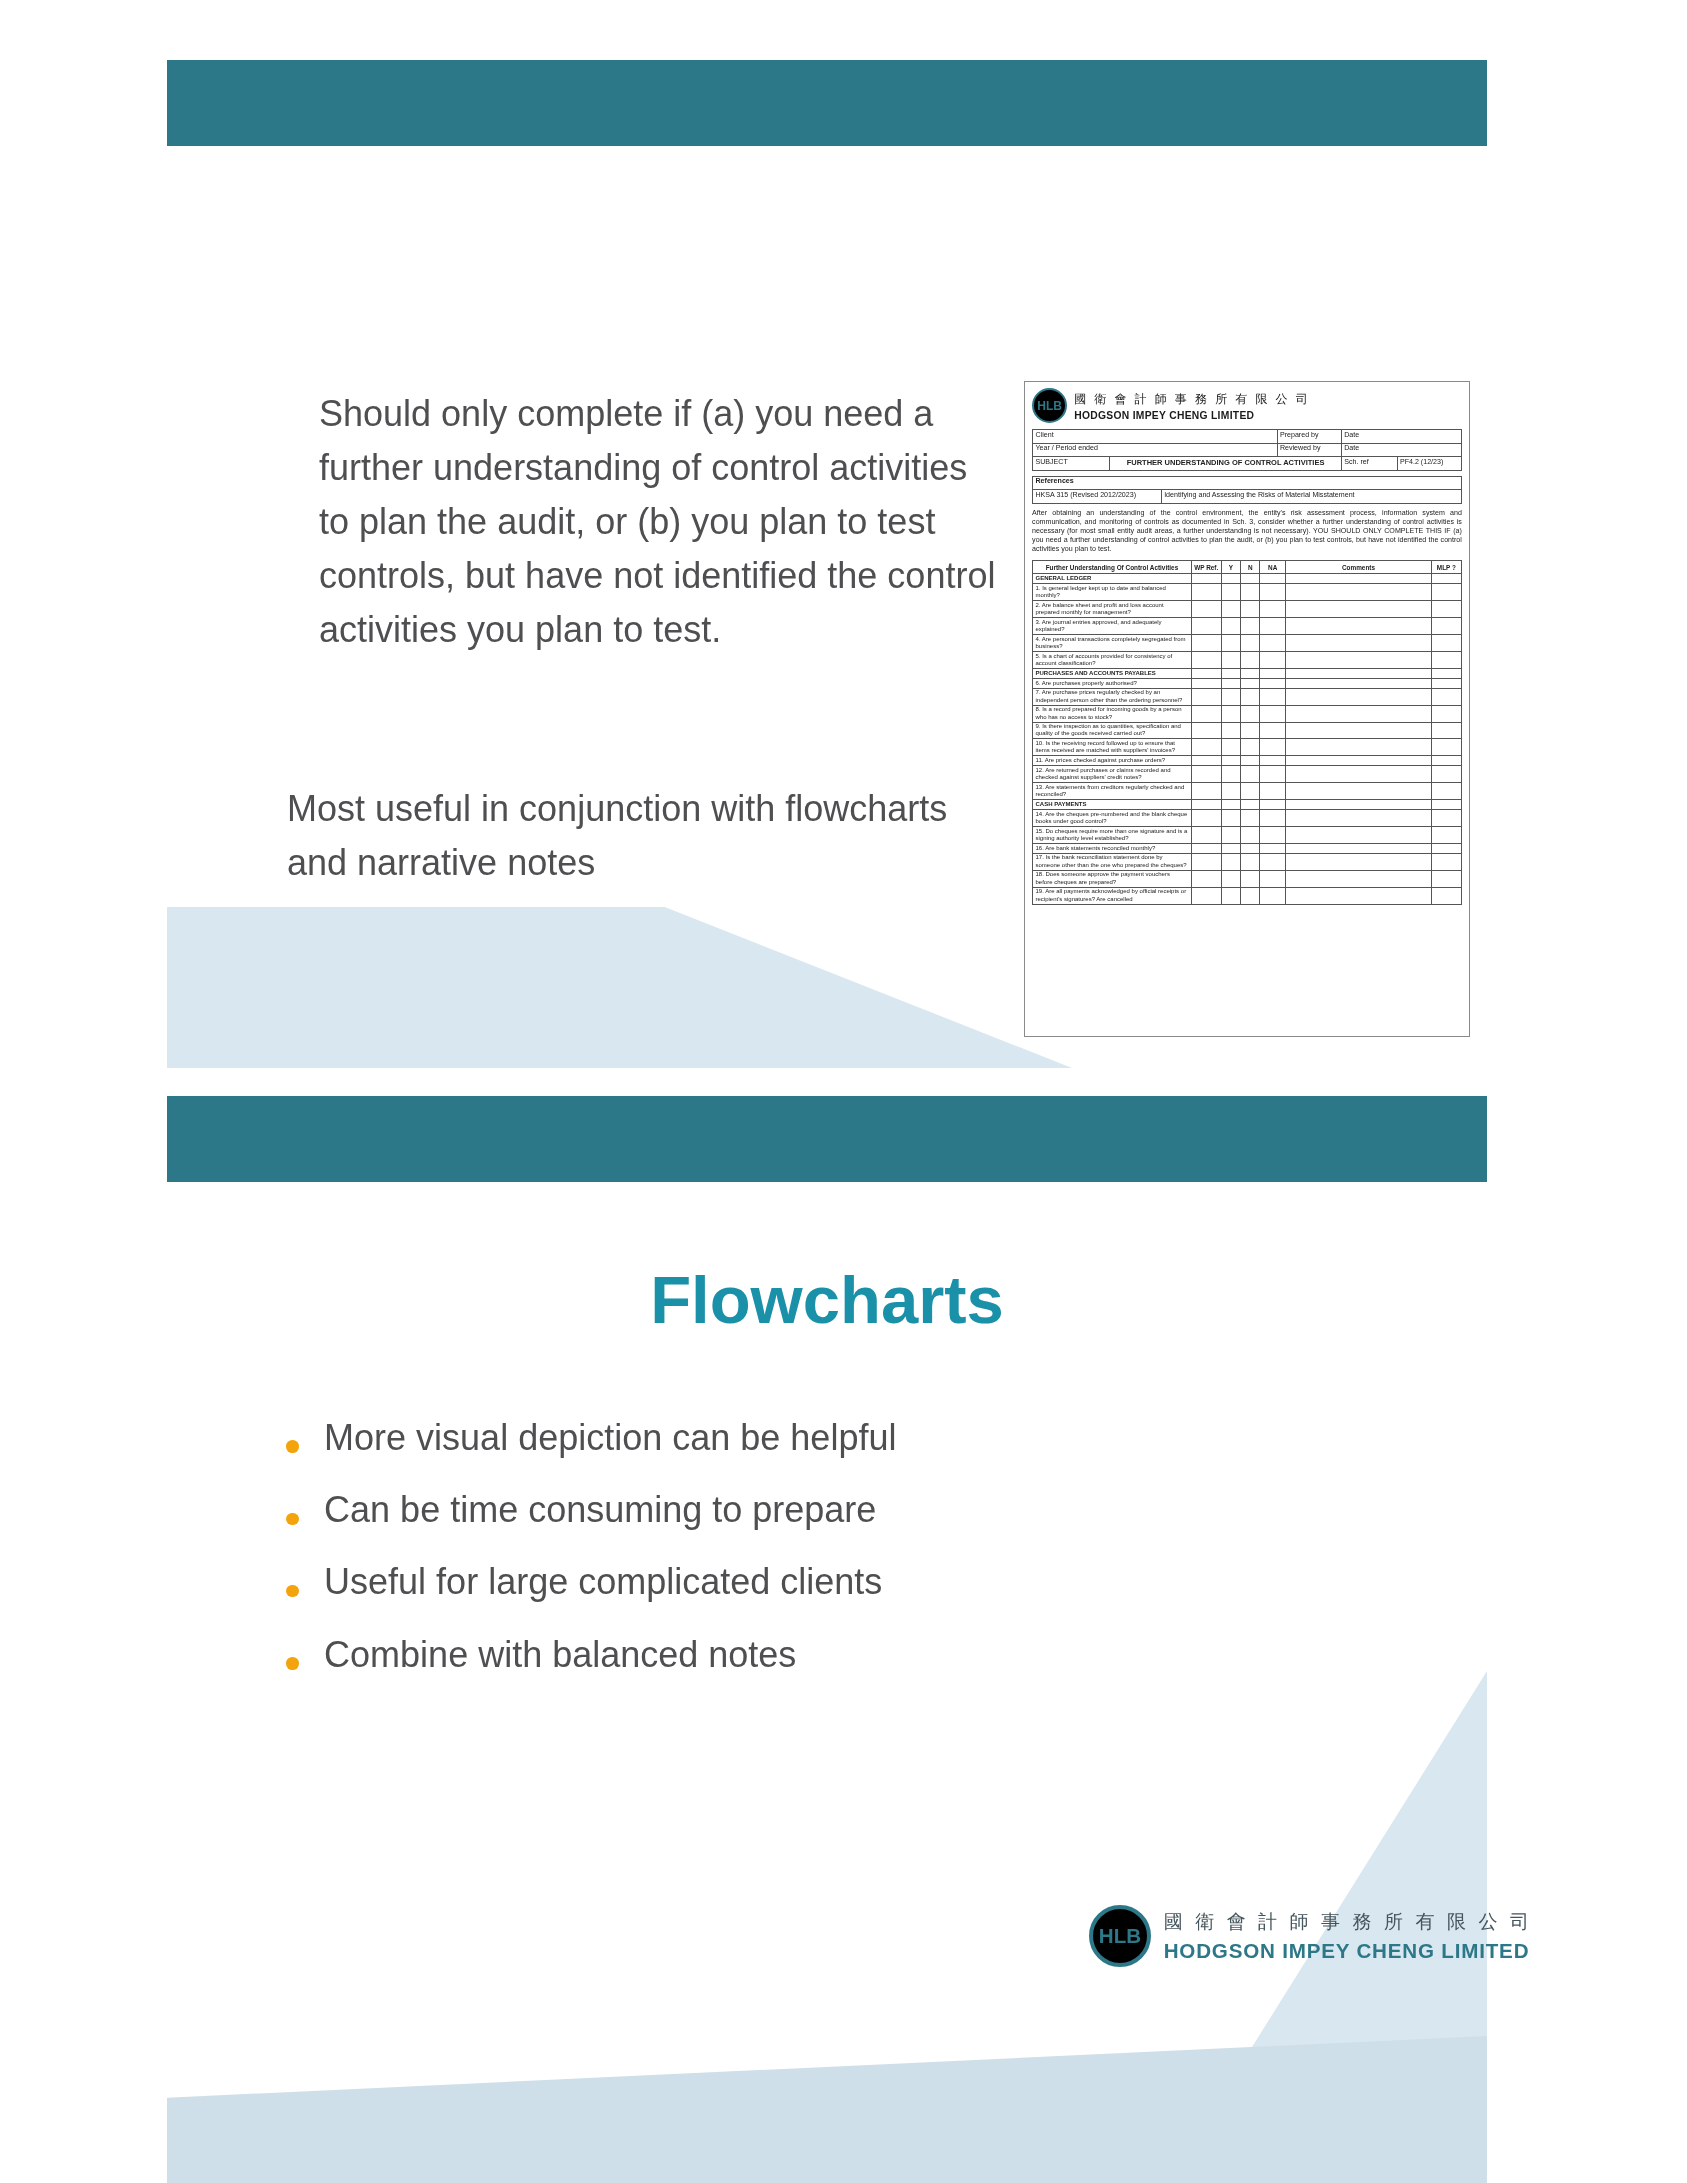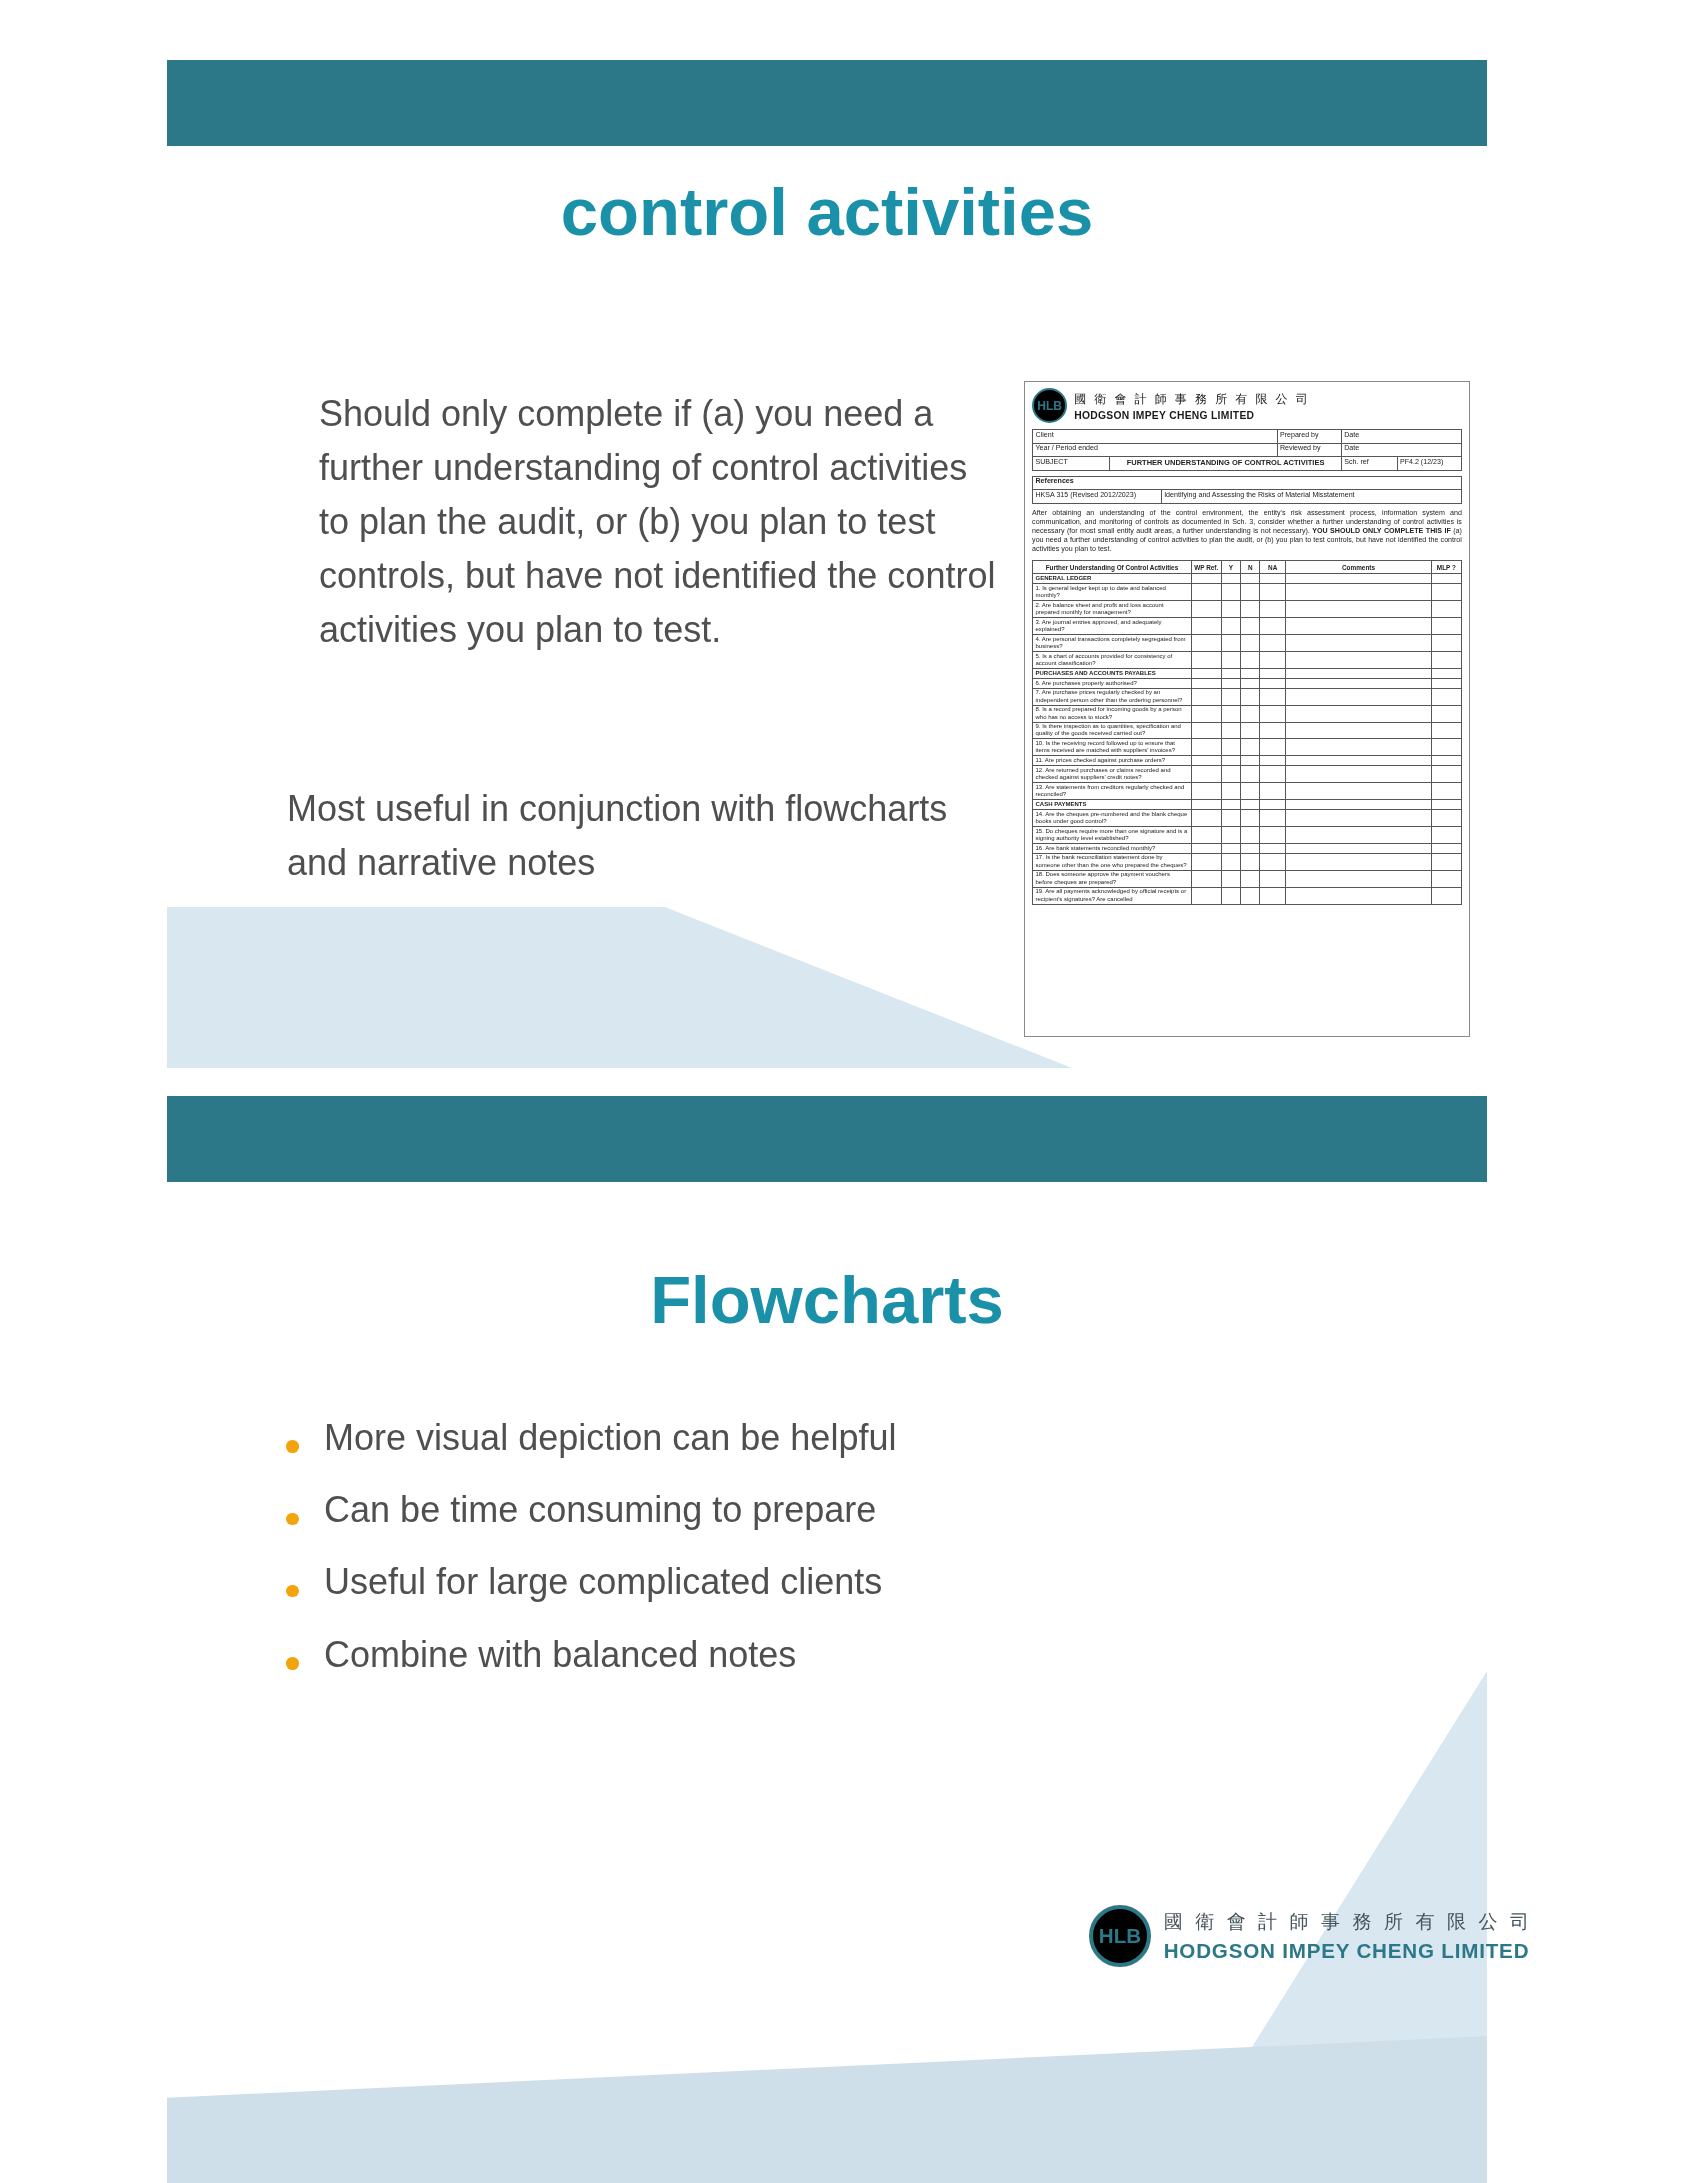--- a/index.html
+++ b/index.html
@@ -35,21 +35,21 @@
     display:flex;align-items:center;justify-content:center;color:#2d7888;
     font-weight:bold;font-size:12px;box-sizing:border-box;flex:none;background:#000000;}
   .form-company .cn{font-size:12px;letter-spacing:2.4px;color:#1a1a1a;}
   .form-company .en{font-size:10.3px;font-weight:bold;letter-spacing:0.3px;color:#1a1a1a;margin-top:1.6px;}
   table.grid{width:100%;border-collapse:collapse;table-layout:fixed;font-size:7.1px;}
   table.grid td{border:0.8px solid #555;padding:0.8px 2.4px;height:11px;vertical-align:top;}
   .subject-value{font-weight:bold;text-align:center;font-size:7.5px;}
   .refs{margin-top:4.8px;}
   .refs .hd{font-weight:bold;}
   .intro{font-size:7.1px;line-height:1.3;text-align:justify;margin-top:4.8px;}
-  .intro b{font-weight:bold;}
+  .intro b{font-weight:normal;}
   table.checklist{width:100%;border-collapse:collapse;table-layout:fixed;
     font-size:6px;margin-top:5.6px;}
   table.checklist th{border:0.8px solid #555;font-size:6.4px;padding:2.4px 1.6px;vertical-align:middle;line-height:1.15;}
   table.checklist td{border:0.8px solid #555;padding:0.8px 2.4px;vertical-align:top;line-height:1.2;}
   table.checklist td.sec{font-weight:bold;}
   
   .bullet-list{position:absolute;left:286px;top:1415px;width:1096px;}
   .bullet-item{display:flex;align-items:center;margin-bottom:25.4px;}
   .bullet-dot{width:12.7px;height:12.7px;border-radius:50%;background:#f3a30c;
     margin:16.7px 25.4px 0 0;flex:none;}
@@ -60,21 +60,20 @@
   .brand-en{font-size:20.6px;font-weight:bold;color:#2d7888;letter-spacing:0.8px;margin-top:4px;}
 </style>
 </head>
 <body>
 
 <div>
   <div class="accent" id="shape1"></div>
   <div class="bar" id="bar1"></div>
 
   <div class="slide-title" id="title1">
-    <div>control activities</div>
   </div>
 
   <div class="body-text" id="para1">Should only complete if (a) you need a further understanding of control activities to plan the audit, or (b) you plan to test controls, but have not identified the control activities you plan to test.</div>
   <div class="body-text" id="para2">Most useful in conjunction with flowcharts and narrative notes</div>
 
   <div class="form">
     <div class="form-header">
       <div class="logo-circle">HLB</div>
       <div class="form-company">
         <div class="cn">國 衛 會 計 師 事 務 所 有 限 公 司</div>

